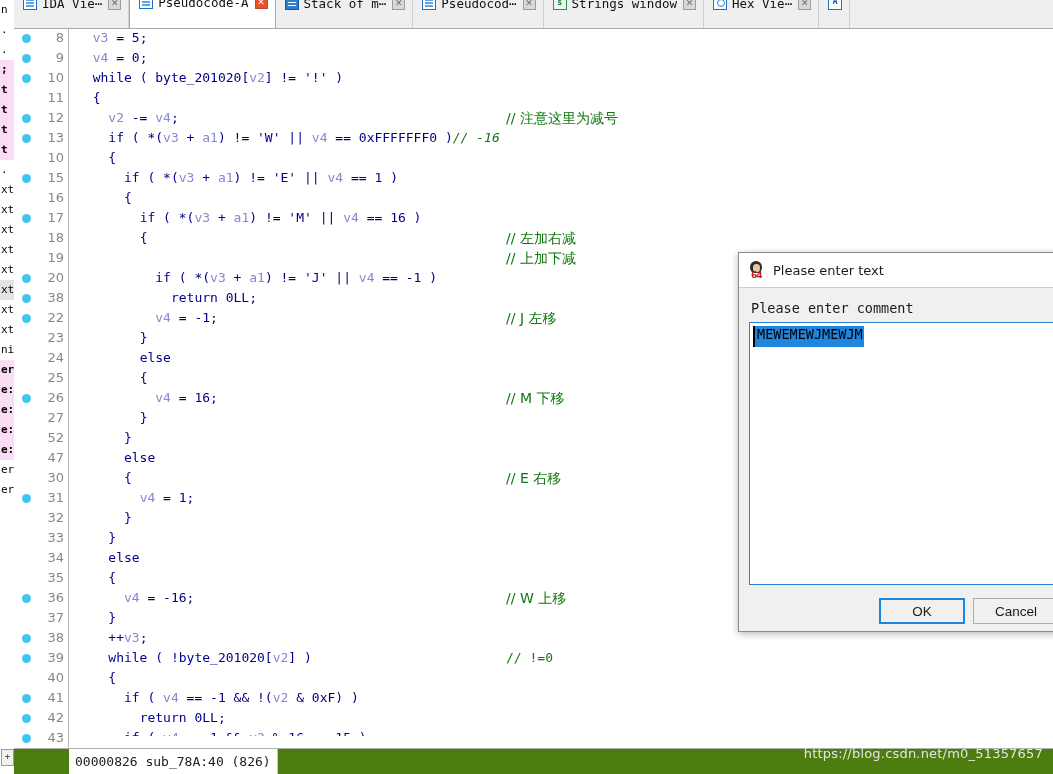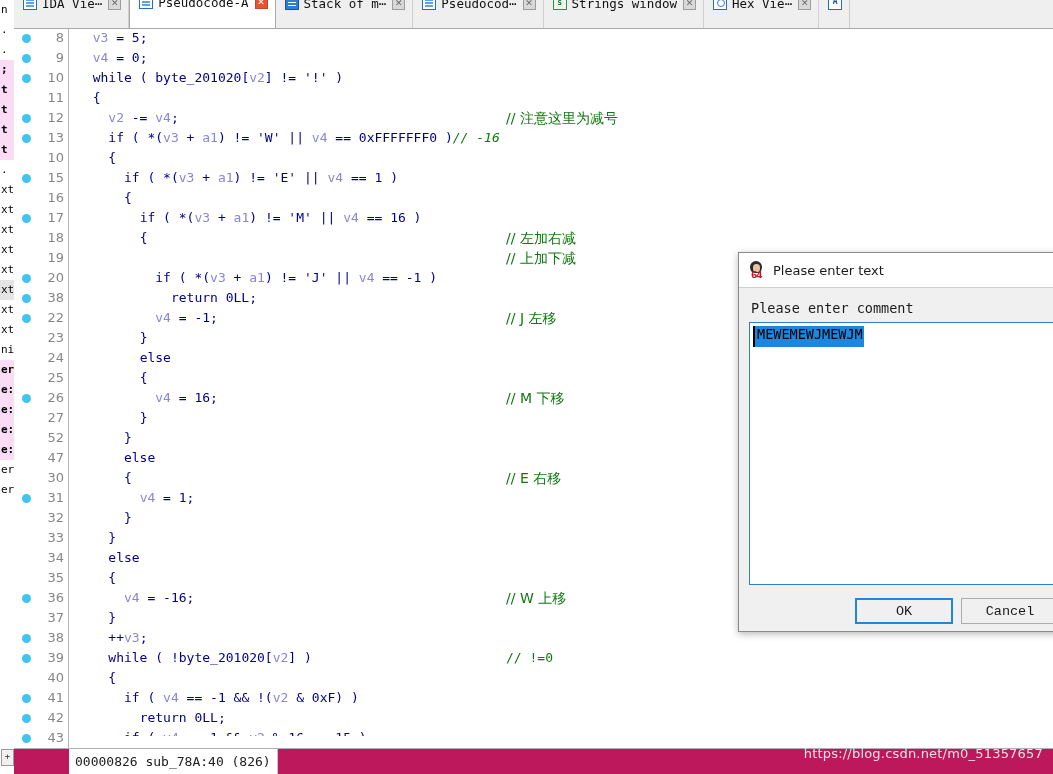--- a/index.html
+++ b/index.html
@@ -121,21 +121,21 @@
   .str{color:#00008b;}
   .cmt-col{
     position:absolute;left:437px;top:0;color:#117711;
   }
   .cmt-col.cjk{font-family:"DejaVu Sans","Liberation Sans",sans-serif;font-size:14px;}
   .cmt-inline{color:#117711;font-style:italic;}
 
   
   #statusbar{
     position:absolute;left:14px;top:748px;width:1039px;height:26px;
-    background:#be185d;border-top:1px solid #b0b0b0;z-index:4;
+    background:#4d7c0f;border-top:1px solid #b0b0b0;z-index:4;
     overflow:hidden;
   }
   #statuscode{
     position:absolute;left:55px;top:0;height:26px;line-height:26px;
     background:#ffffff;color:#202020;font-size:13px;
     font-family:"DejaVu Sans Mono","Liberation Mono",monospace;
     padding:0 6px;border-right:1px solid #c8c8c8;
   }
 
   
@@ -188,23 +188,23 @@
   #dlg-input-value{
     display:inline-block;background:#1f86e0;color:#000000;
     font-family:"DejaVu Sans Mono","Liberation Mono",monospace;
     font-size:13.5px;line-height:17px;padding:0 1px 4px 2px;
     border-left:2px solid #000000;
   }
   #dlg-buttons{
     display:flex;justify-content:flex-end;gap:8px;margin-top:13px;padding-right:0px;
   }
   .dlgbtn{
-    width:98px;height:26px;box-sizing:border-box;
+    width:86px;height:26px;box-sizing:border-box;
     background:#f0f0f0;border:1px solid #adadad;
-    font-family:Liberation Mono, monospace;
+    font-family:Liberation Sans, sans-serif;
     font-size:13.5px;color:#1a1a1a;
     display:flex;align-items:center;justify-content:center;
   }
   .dlgbtn.focused{border:2px solid #1f86e0;}
 </style>
 </head>
 <body>
 
 <div id="left-sliver">
     <div class="sl-row">n</div>

